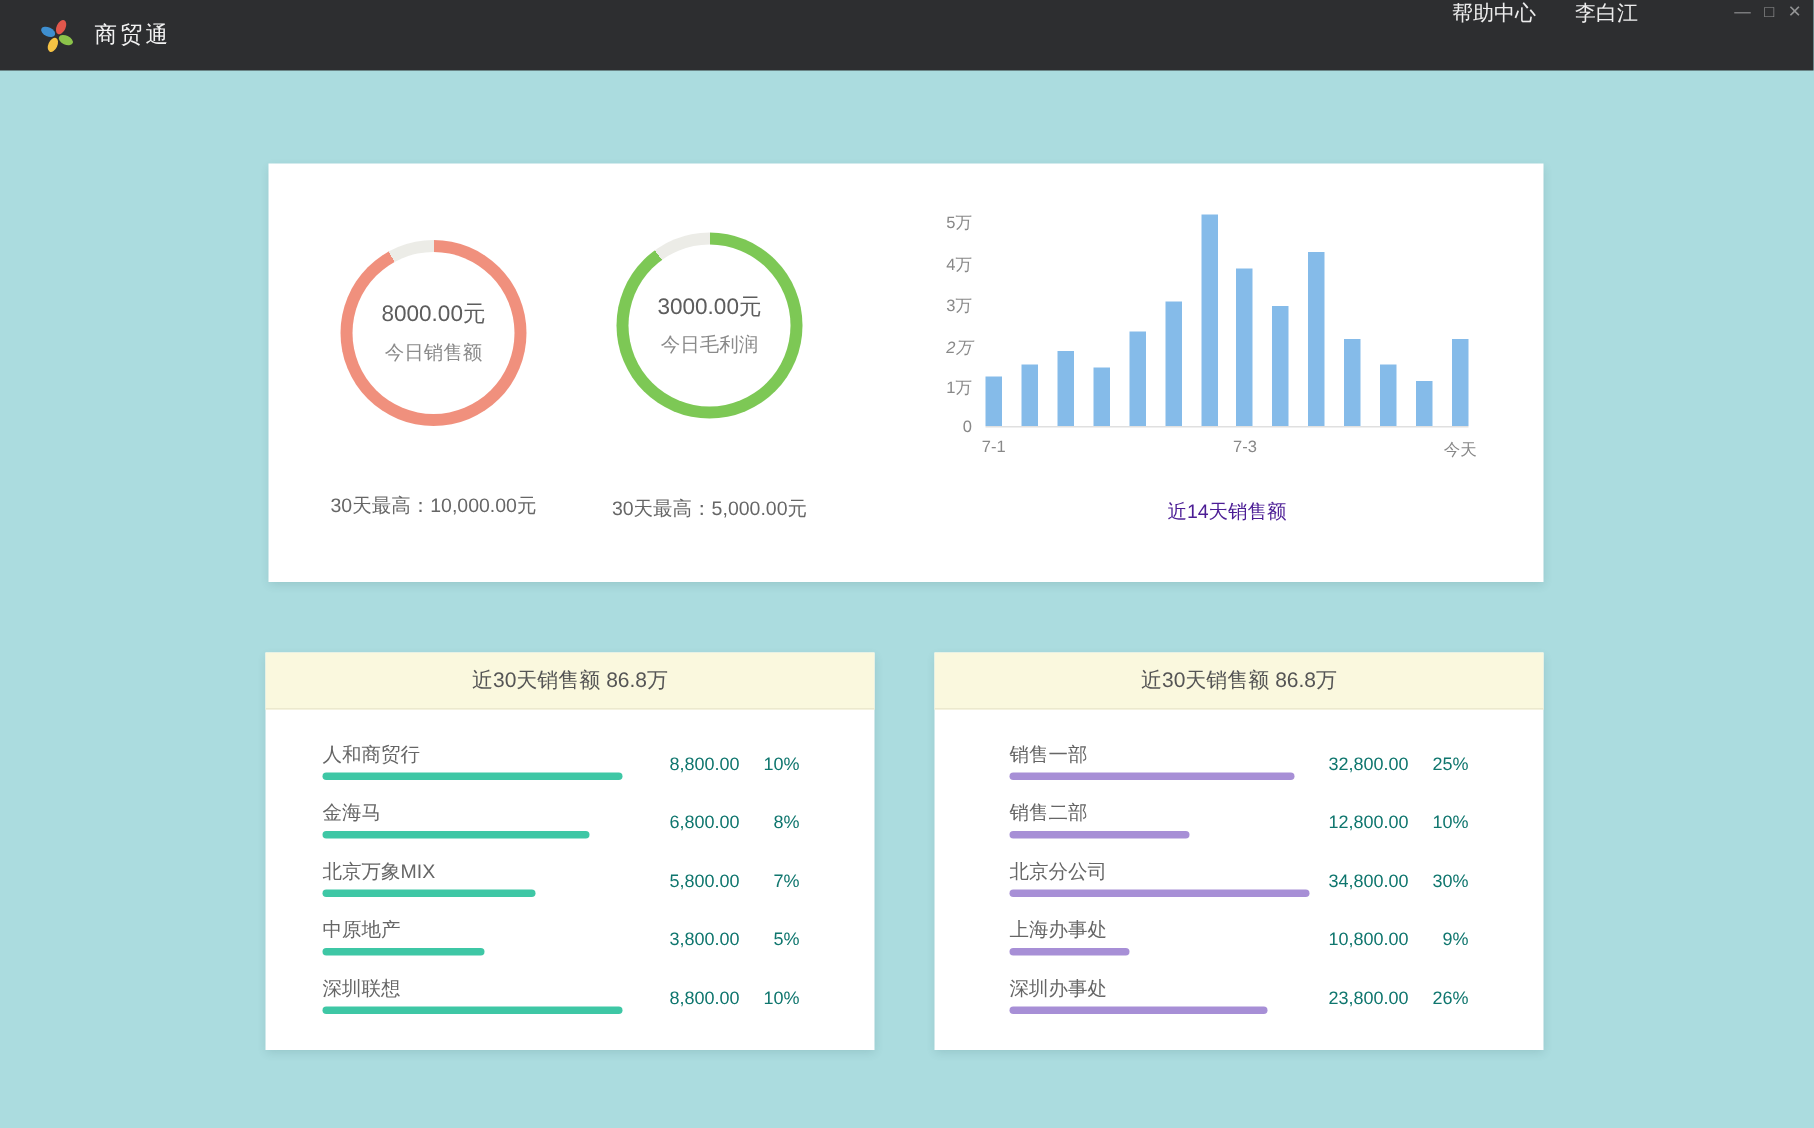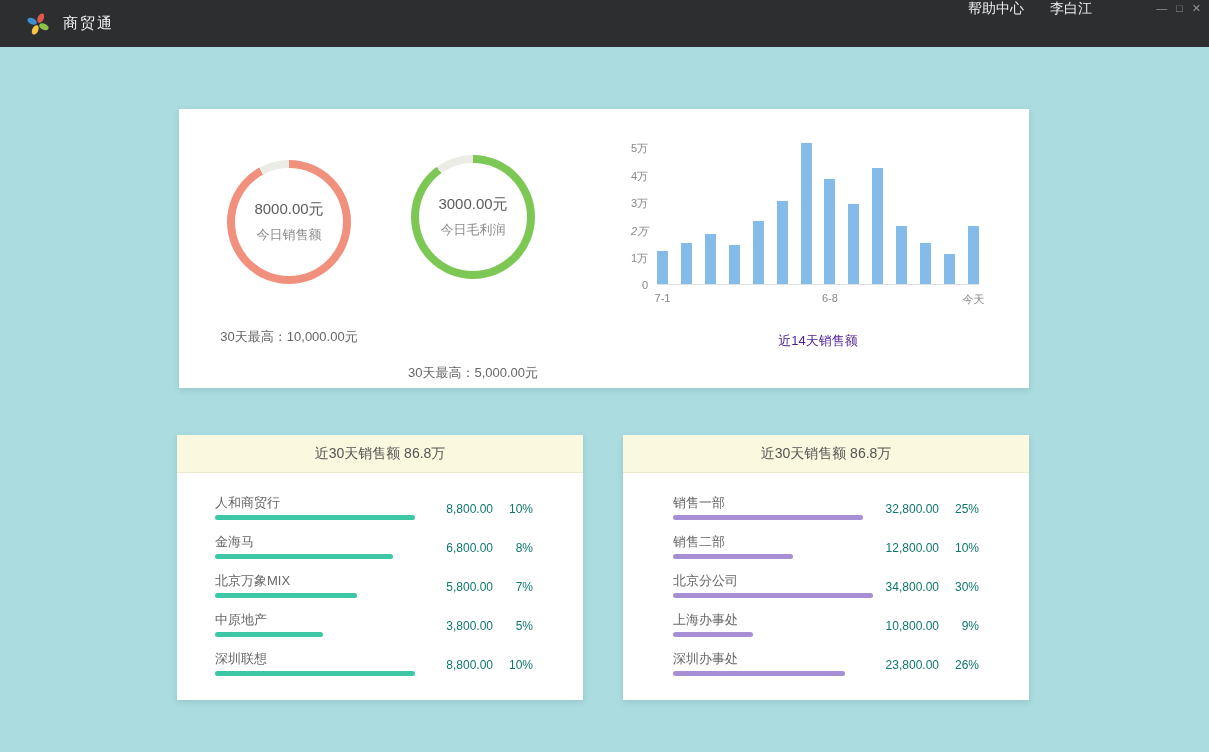--- a/index.html
+++ b/index.html
@@ -22,21 +22,21 @@
 
   
   .card { position: absolute; background: #FFFFFF; box-shadow: 0 2px 6px rgba(45, 90, 95, 0.16); }
   .summary-card { left: 179px; top: 109px; width: 850px; height: 279px; }
   .rank-left-card { left: 177px; top: 435px; width: 406px; height: 265px; }
   .rank-right-card { left: 623px; top: 435px; width: 406px; height: 265px; }
 
   
   .donut-col { position: absolute; width: 210px; display: flex; flex-direction: column; align-items: center; }
   .donut-col.first { left: 5px; top: 51px; }
-  .donut-col.second { left: 189px; top: 46px; gap: 34px; }
+  .donut-col.second { left: 189px; top: 46px; }
   .donut { width: 124px; height: 124px; border-radius: 50%; display: flex; align-items: center; justify-content: center; }
   .donut-inner { width: 108px; height: 108px; border-radius: 50%; background: #fff; display: flex; flex-direction: column; align-items: center; justify-content: center; gap: 7px; }
   .donut-value { font-size: 15px; color: #5D5D5D; }
   .donut-label { font-size: 13px; color: #8A8A8A; }
   .donut-footnote { font-size: 13px; color: #666; }
   .donut-col.first .donut-footnote { margin-top: 44px; }
   .donut-col.second .donut-footnote { margin-top: 51px; }
 
   
   .barchart { position: absolute; left: 440px; top: 26px; width: 392px; }
@@ -129,21 +129,21 @@
           <div class="vbar" style="height: 80.04px; background: rgb(133, 187, 233);"></div>
           <div class="vbar" style="height: 115.92px; background: rgb(133, 187, 233);"></div>
           <div class="vbar" style="height: 57.96px; background: rgb(133, 187, 233);"></div>
           <div class="vbar" style="height: 41.4px; background: rgb(133, 187, 233);"></div>
           <div class="vbar" style="height: 30.36px; background: rgb(133, 187, 233);"></div>
           <div class="vbar" style="height: 57.96px; background: rgb(133, 187, 233);"></div>
         </div>
     </div>
     <div class="xlabels" id="xlabels">
         <span class="xlabel" style="left: 5.5px;">7-1</span>
-        <span class="xlabel" style="left: 172.962px;">6-8</span>
+        <span class="xlabel" style="left: 172.962px;">7-3</span>
         <span class="xlabel" style="left: 316.5px;">今天</span>
       </div>
     <div class="chart-caption">近14天销售额</div>
   </div>
 </div>
 
 <div class="card rank-left-card">
   <div class="rank-header">近30天销售额 86.8万</div>
   <div class="rank-list" id="list-0">
   <div class="rank-row">

